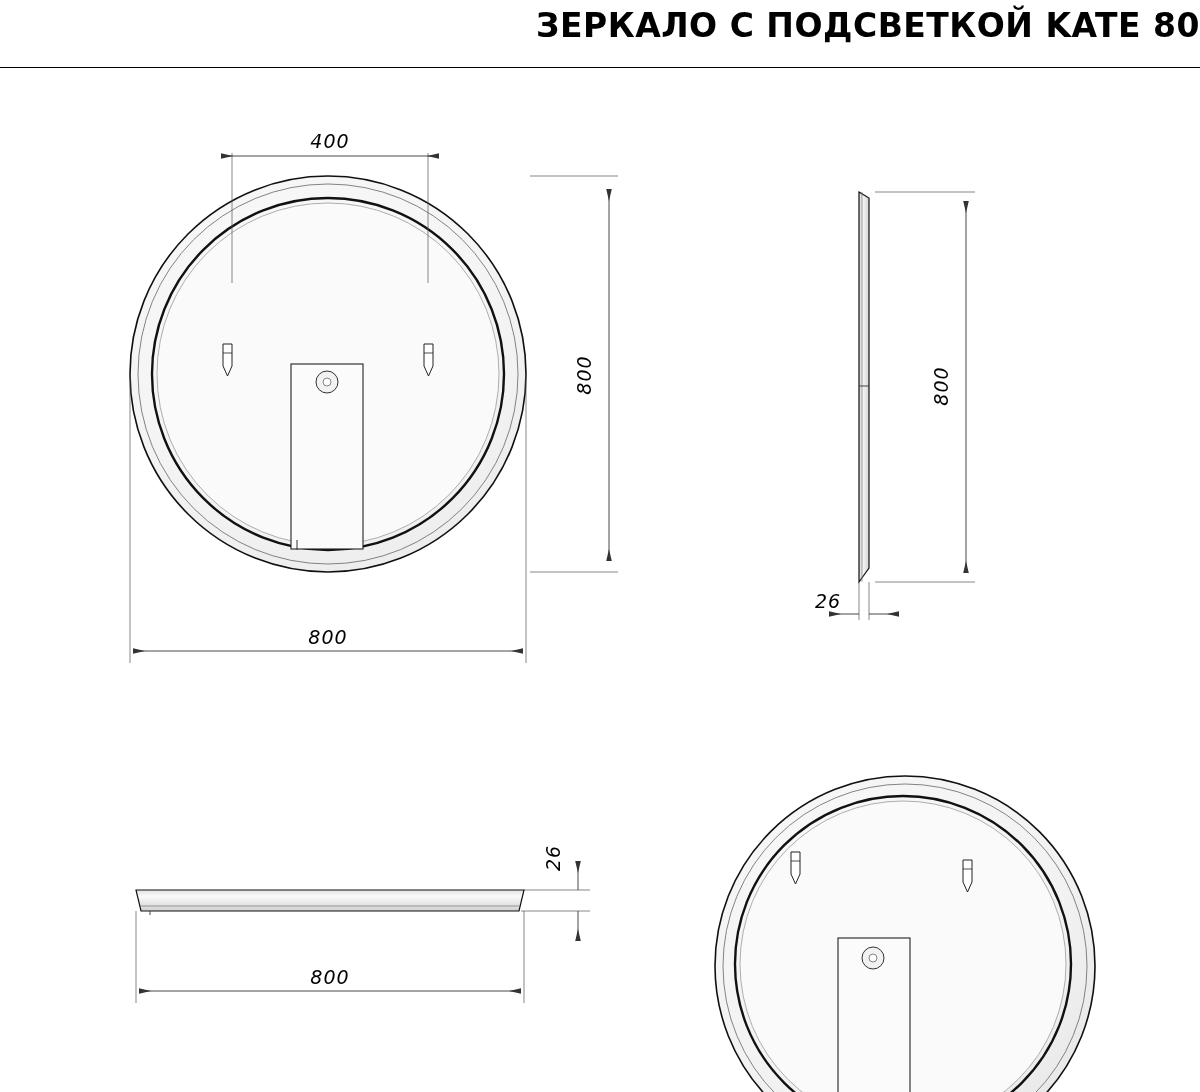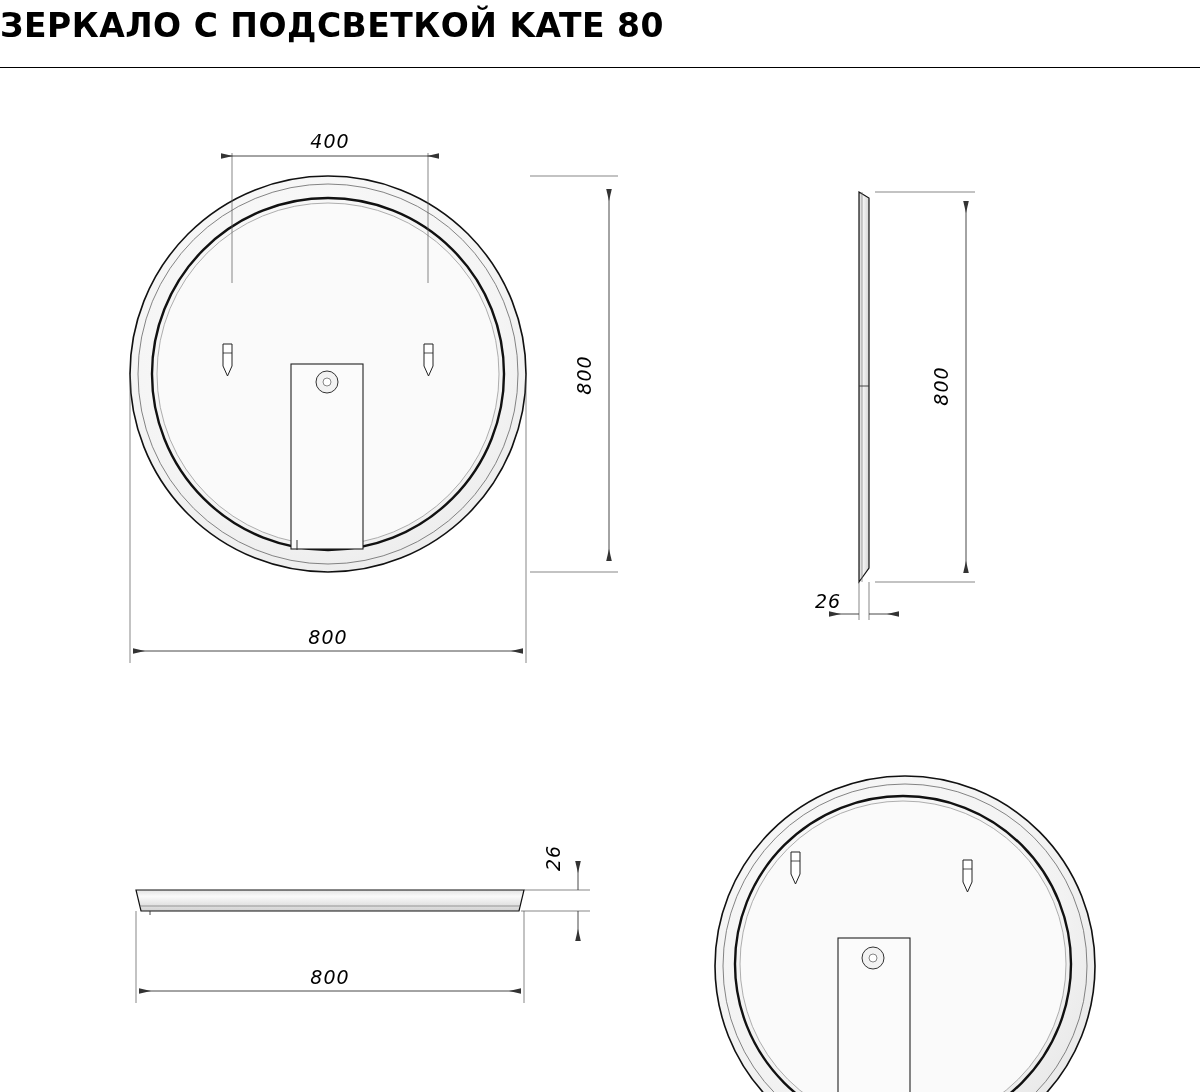--- a/index.html
+++ b/index.html
@@ -25,21 +25,21 @@
     width: 1200px;
     height: 68px;
     border-bottom: 1.5px solid #000;
     box-sizing: border-box;
   }
   .title-text {
     position: absolute;
     left: 0;
     top: 6px;
     width: 1200px;
-    text-align: left;
+    text-align: right;
     font-size: 33px;
     font-weight: bold;
     letter-spacing: 0.5px;
     color: #000;
     font-family: "DejaVu Sans", sans-serif;
   }
   svg.drawing {
     position: absolute;
     left: 0;
     top: 68px;

